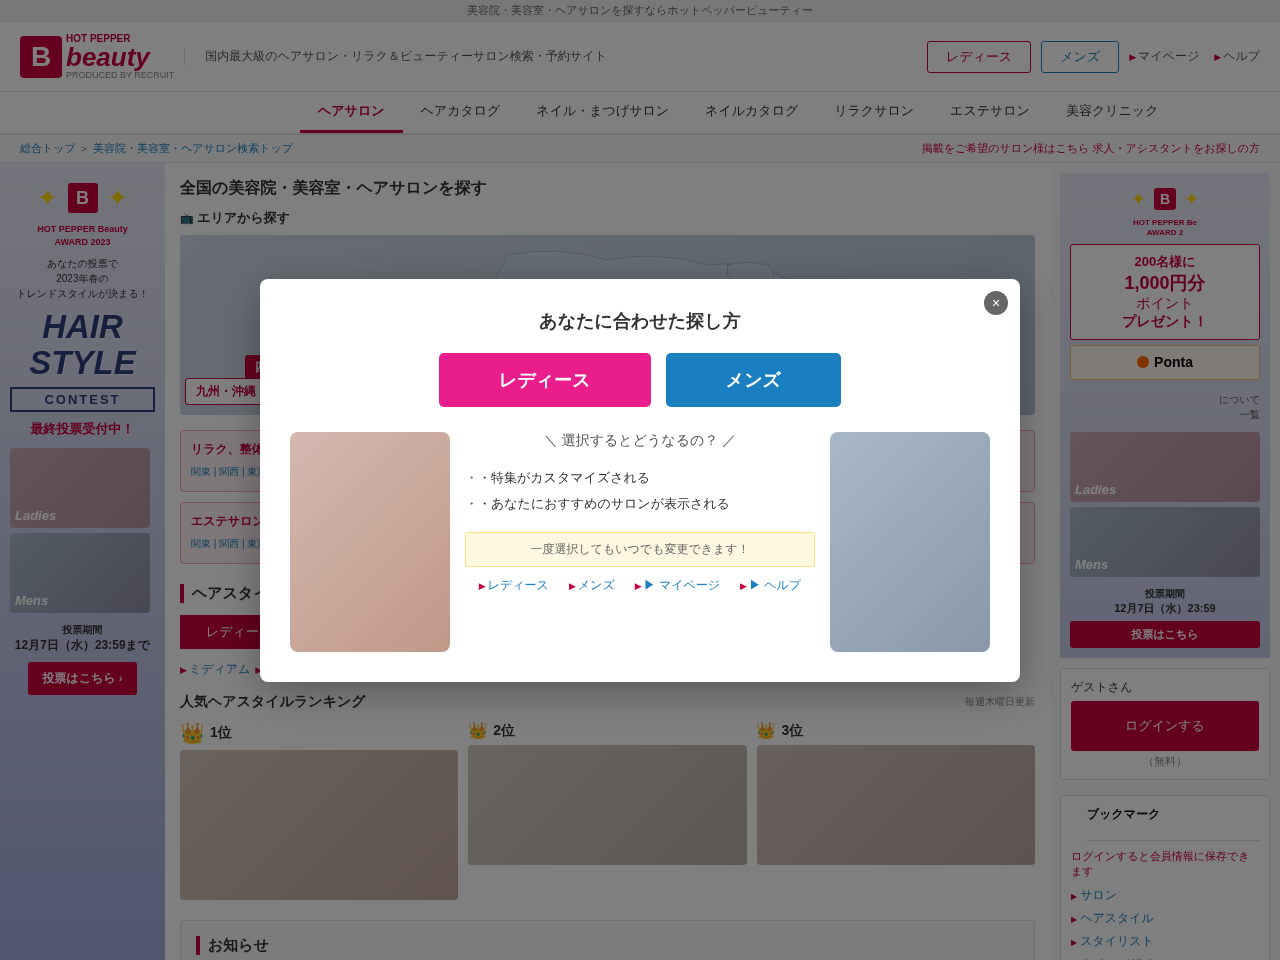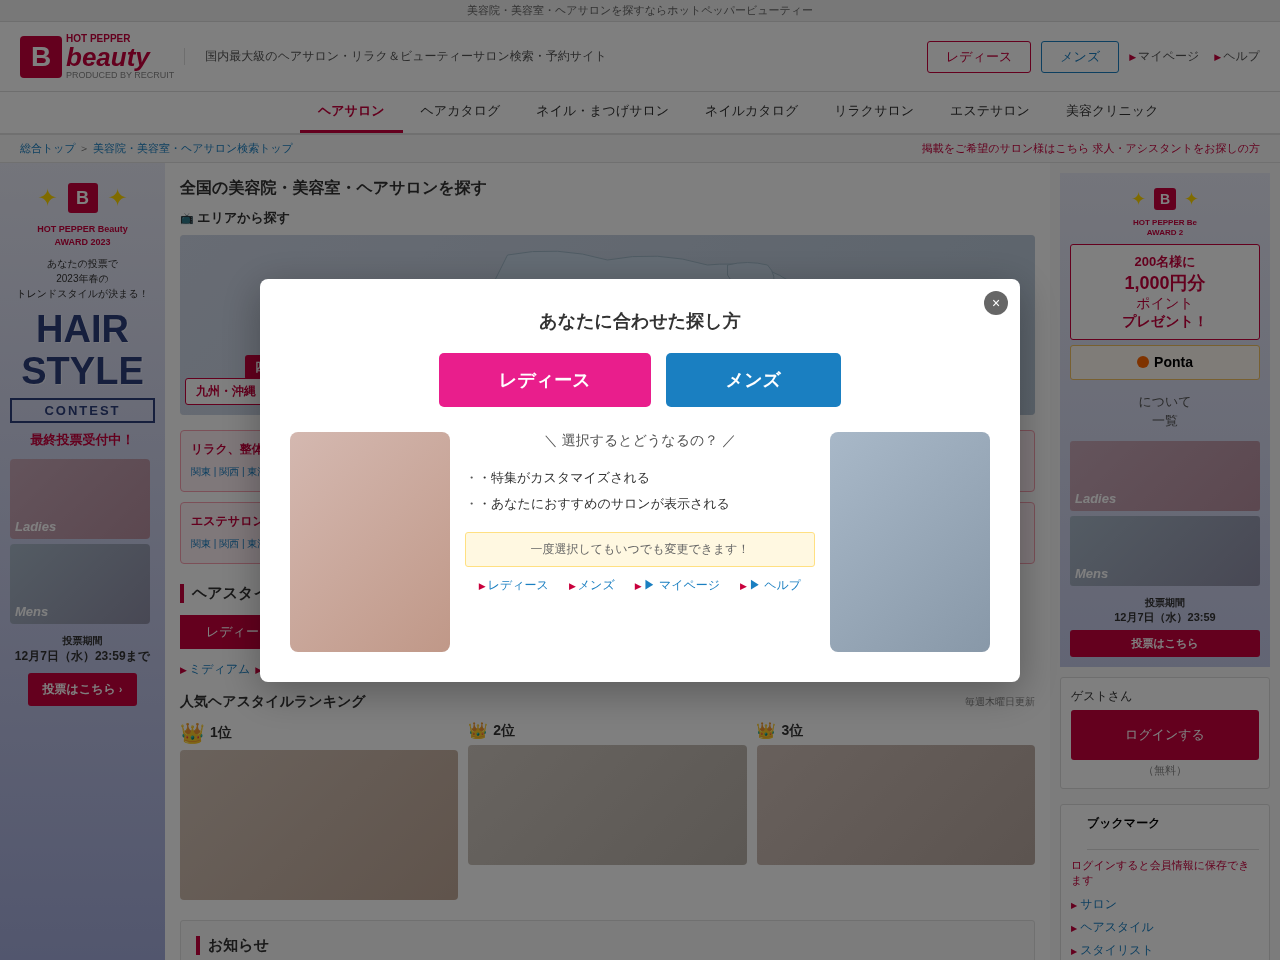--- a/index.html
+++ b/index.html
@@ -37,21 +37,21 @@
 
     
     .main-container { display: flex; width: 1280px; }
 
     
     .left-banner { width: 165px; min-width: 165px; background: linear-gradient(180deg, #e8eaf6 0%, #c5cae9 50%, #9fa8da 100%); position: relative; overflow: hidden; }
     .award-banner { padding: 15px 10px; text-align: center; color: white; }
     .award-logo-b { background: #c8003c; color: white; font-size: 18px; font-weight: bold; width: 30px; height: 30px; display: inline-flex; align-items: center; justify-content: center; border-radius: 3px; margin: 5px; }
     .award-title { font-size: 9px; color: #c8003c; font-weight: bold; line-height: 1.4; }
     .award-subtitle { font-size: 10px; color: #333; line-height: 1.5; margin: 8px 0; }
-    .hair-style-text { font-size: 38px; font-weight: 900; color: #2c3e7a; line-height: 1.1; text-shadow: 1px 1px 0 rgba(255,255,255,0.5); }
+    .hair-style-text { font-size: 33px; font-weight: 900; color: #2c3e7a; line-height: 1.1; font-style: italic; text-shadow: 1px 1px 0 rgba(255,255,255,0.5); }
     .contest-text { font-size: 13px; color: #2c3e7a; font-weight: bold; letter-spacing: 2px; border: 2px solid #2c3e7a; padding: 3px 8px; margin: 5px 0; }
     .final-vote { font-size: 13px; color: #c8003c; font-weight: bold; margin: 8px 0; }
     .ladies-mens-img { display: flex; flex-direction: column; gap: 5px; margin: 10px 0; }
     .img-placeholder { width: 140px; height: 80px; background: linear-gradient(135deg, #d4b8c8, #b8a0b0); border-radius: 4px; display: flex; align-items: flex-end; justify-content: flex-start; padding: 5px; color: white; font-size: 13px; font-weight: bold; font-style: italic; }
     .vote-period { font-size: 10px; color: #333; margin-top: 10px; font-weight: bold; }
     .vote-date { font-size: 12px; color: #333; font-weight: bold; }
     .vote-btn { background: #c8003c; color: white; padding: 8px 15px; border-radius: 3px; font-size: 12px; font-weight: bold; display: inline-block; margin-top: 8px; cursor: pointer; }
     .vote-btn-arrow { font-size: 10px; }
 
     
@@ -349,21 +349,21 @@
         <div style="font-size:14px;font-weight:normal;color:#c8003c;">ポイント</div>
         <div style="font-size:14px;font-weight:bold;color:#c8003c;">プレゼント！</div>
       </div>
       <div class="ponta-section">
         <div class="ponta-logo">
           <div class="ponta-dot"></div>
           <span>Ponta</span>
         </div>
       </div>
 
-      <div style="font-size:13px;color:#555;margin-top:12px;line-height:1.5;">
+      <div style="font-size:10px;color:#555;margin-top:12px;line-height:1.5;text-align:right;">
         について<br>一覧
       </div>
 
       <div style="display:flex;flex-direction:column;gap:5px;margin:10px 0;">
         <div style="position:relative;width:100%;height:70px;background:linear-gradient(135deg,#c8a8b8,#b890a0);border-radius:3px;">
           <span style="position:absolute;bottom:5px;left:5px;color:white;font-size:13px;font-weight:bold;font-style:italic;">Ladies</span>
         </div>
         <div style="position:relative;width:100%;height:70px;background:linear-gradient(135deg,#a8b8c8,#9090a8);border-radius:3px;">
           <span style="position:absolute;bottom:5px;left:5px;color:white;font-size:13px;font-weight:bold;font-style:italic;">Mens</span>
         </div>

